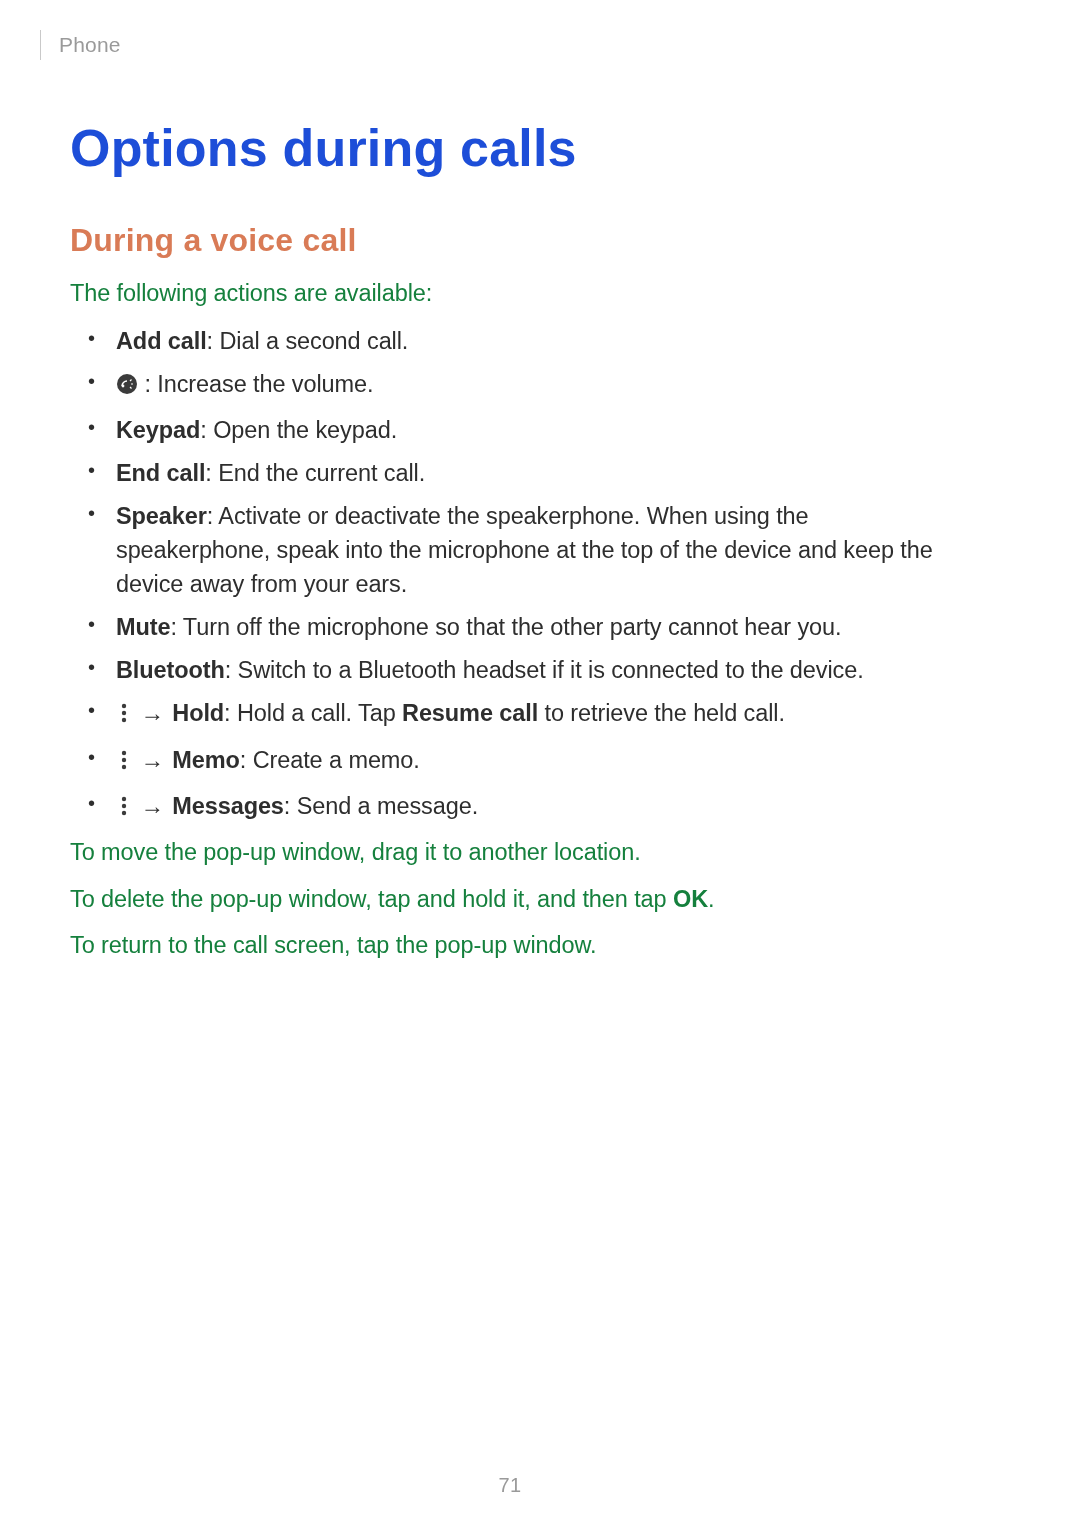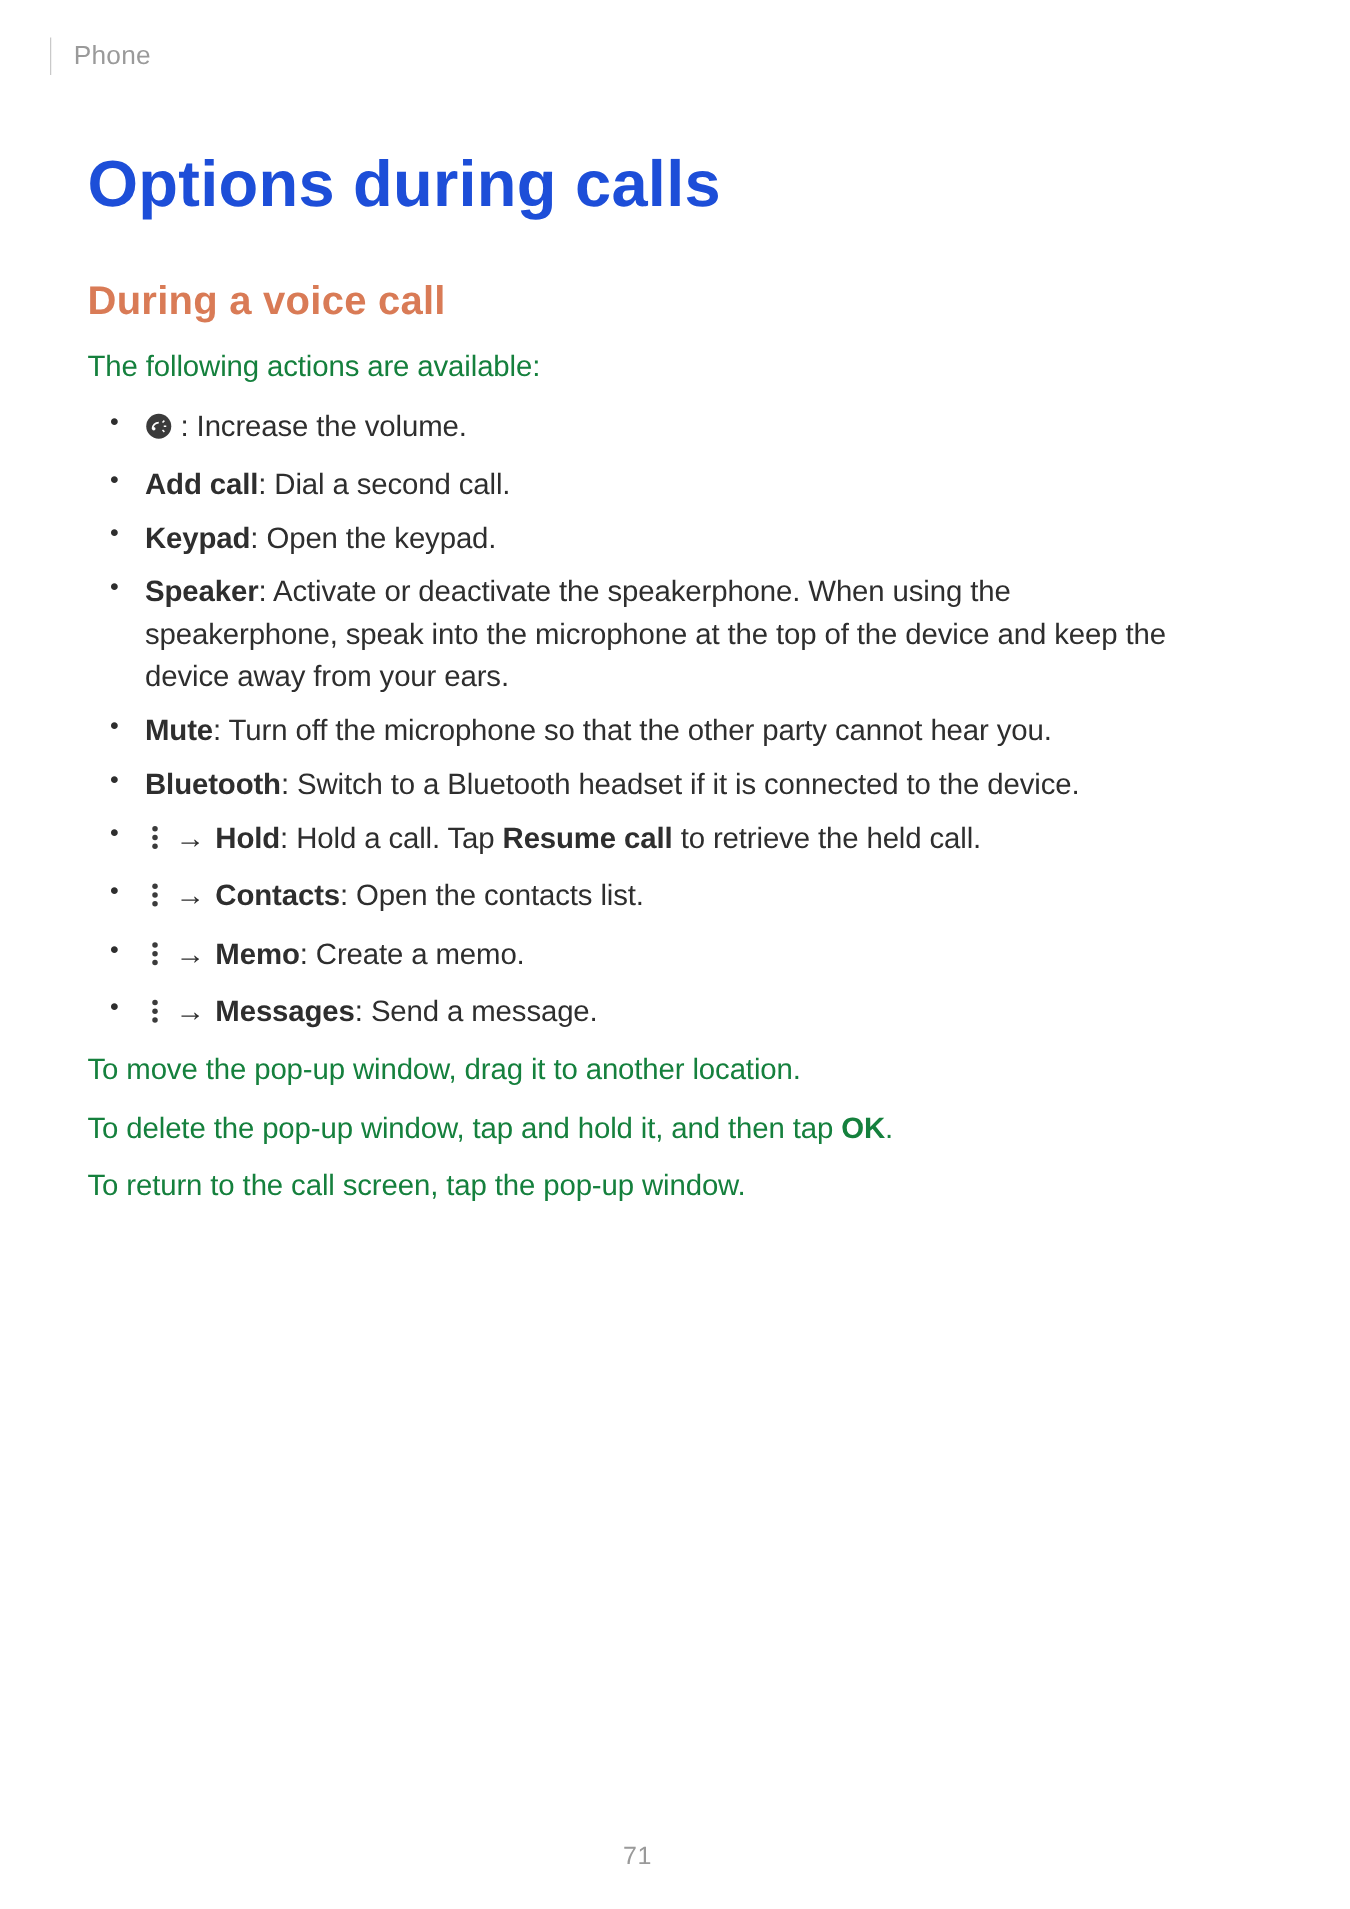--- a/index.html
+++ b/index.html
@@ -113,38 +113,41 @@
 
   <h1 class="page-title">Options during calls</h1>
 
   <h2 class="section-title">During a voice call</h2>
 
   <p class="body-text">The following actions are available:</p>
 
   <ul class="actions">
 
     <li>
+      <span class="b">Add call</span><span>: Dial a second call.</span>
+    </li>
+
+    <li>
       <span class="icon">
         <svg class="vol-svg" viewBox="0 0 22 22">
           <circle cx="11" cy="11" r="10" fill="#3b3b3b"></circle>
           <path d="M6 13 a5 5 0 0 1 5 -5" fill="none" stroke="#fff" stroke-width="1.4"></path>
           <circle cx="7" cy="13" r="1.4" fill="#fff"></circle>
           <path d="M14 8 l1.5 -1.5 M15 11 h2 M14 14 l1.5 1.5" stroke="#fff" stroke-width="1.2"></path>
         </svg>
       </span><span> : Increase the volume.</span>
     </li>
 
     <li>
-      <span class="b">Add call</span><span>: Dial a second call.</span>
-    </li>
-
-    <li>
       <span class="b">Keypad</span><span>: Open the keypad.</span>
     </li>
 
+    <li>
+      <span class="b">End call</span><span>: End the current call.</span>
+    </li>
 
     <li>
       <span class="b">Speaker</span><span>: Activate or deactivate the speakerphone. When using the speakerphone, speak into the microphone at the top of the device and keep the device away from your ears.</span>
     </li>
 
     <li>
       <span class="b">Mute</span><span>: Turn off the microphone so that the other party cannot hear you.</span>
     </li>
 
     <li>
@@ -156,31 +159,20 @@
         <svg class="more-svg" viewBox="0 0 16 22">
             <circle cx="8" cy="4" r="2.2" fill="#3b3b3b"></circle>
             <circle cx="8" cy="11" r="2.2" fill="#3b3b3b"></circle>
             <circle cx="8" cy="18" r="2.2" fill="#3b3b3b"></circle>
           </svg>
       </span>
       <span class="arrow">→</span>
       <span class="b">Hold</span><span>: Hold a call. Tap </span><span class="b">Resume call</span><span> to retrieve the held call.</span>
     </li>
 
-    <li>
-      <span class="icon">
-        <svg class="more-svg" viewBox="0 0 16 22">
-            <circle cx="8" cy="4" r="2.2" fill="#3b3b3b"></circle>
-            <circle cx="8" cy="11" r="2.2" fill="#3b3b3b"></circle>
-            <circle cx="8" cy="18" r="2.2" fill="#3b3b3b"></circle>
-          </svg>
-      </span>
-      <span class="arrow">→</span>
-      <span class="b">Contacts</span><span>: Open the contacts list.</span>
-    </li>
 
     <li>
       <span class="icon">
         <svg class="more-svg" viewBox="0 0 16 22">
             <circle cx="8" cy="4" r="2.2" fill="#3b3b3b"></circle>
             <circle cx="8" cy="11" r="2.2" fill="#3b3b3b"></circle>
             <circle cx="8" cy="18" r="2.2" fill="#3b3b3b"></circle>
           </svg>
       </span>
       <span class="arrow">→</span>

